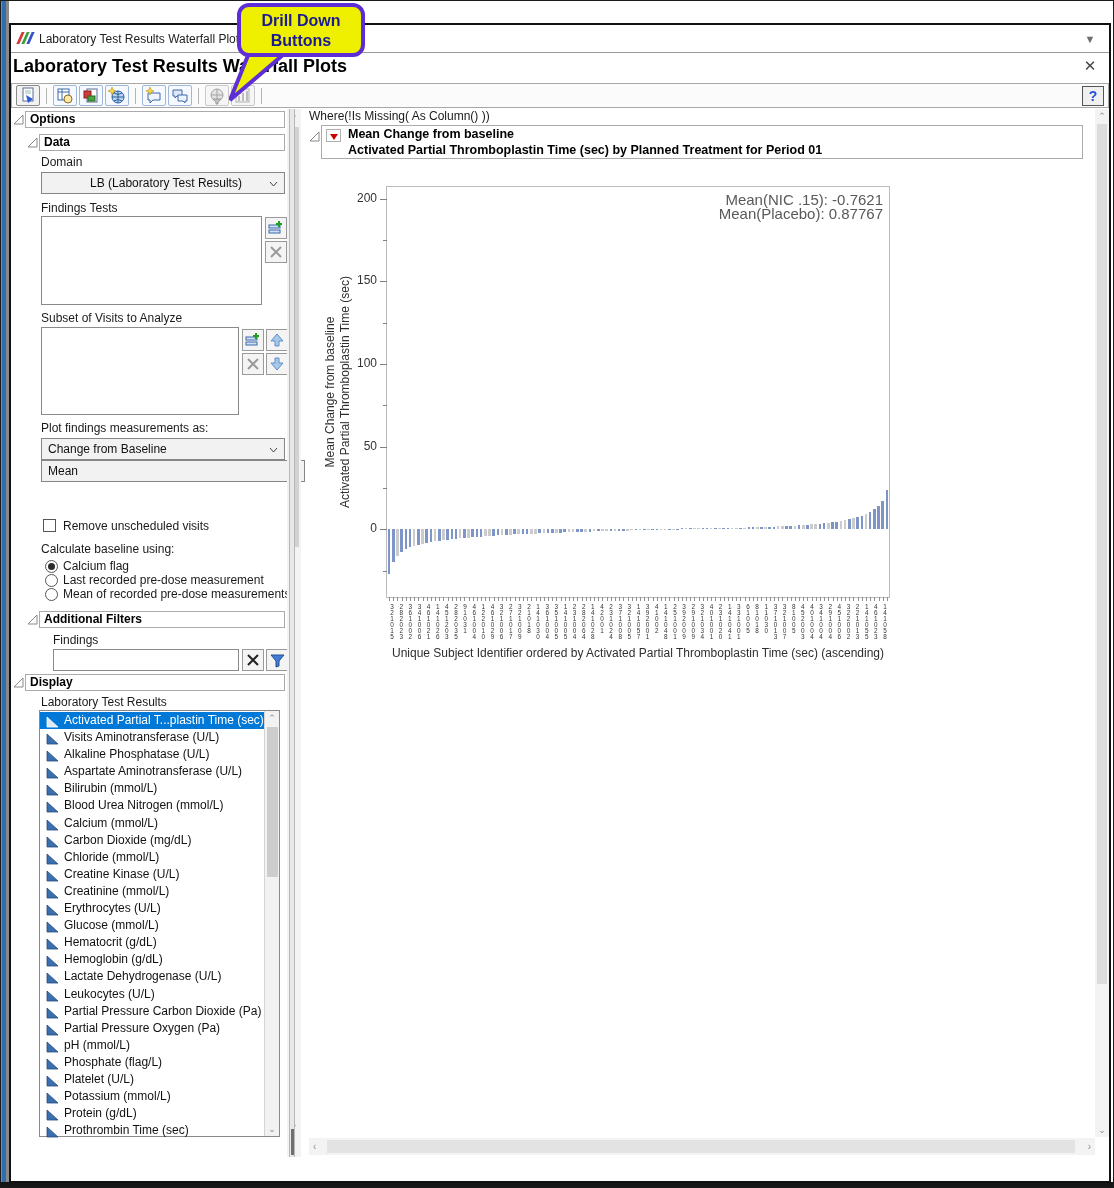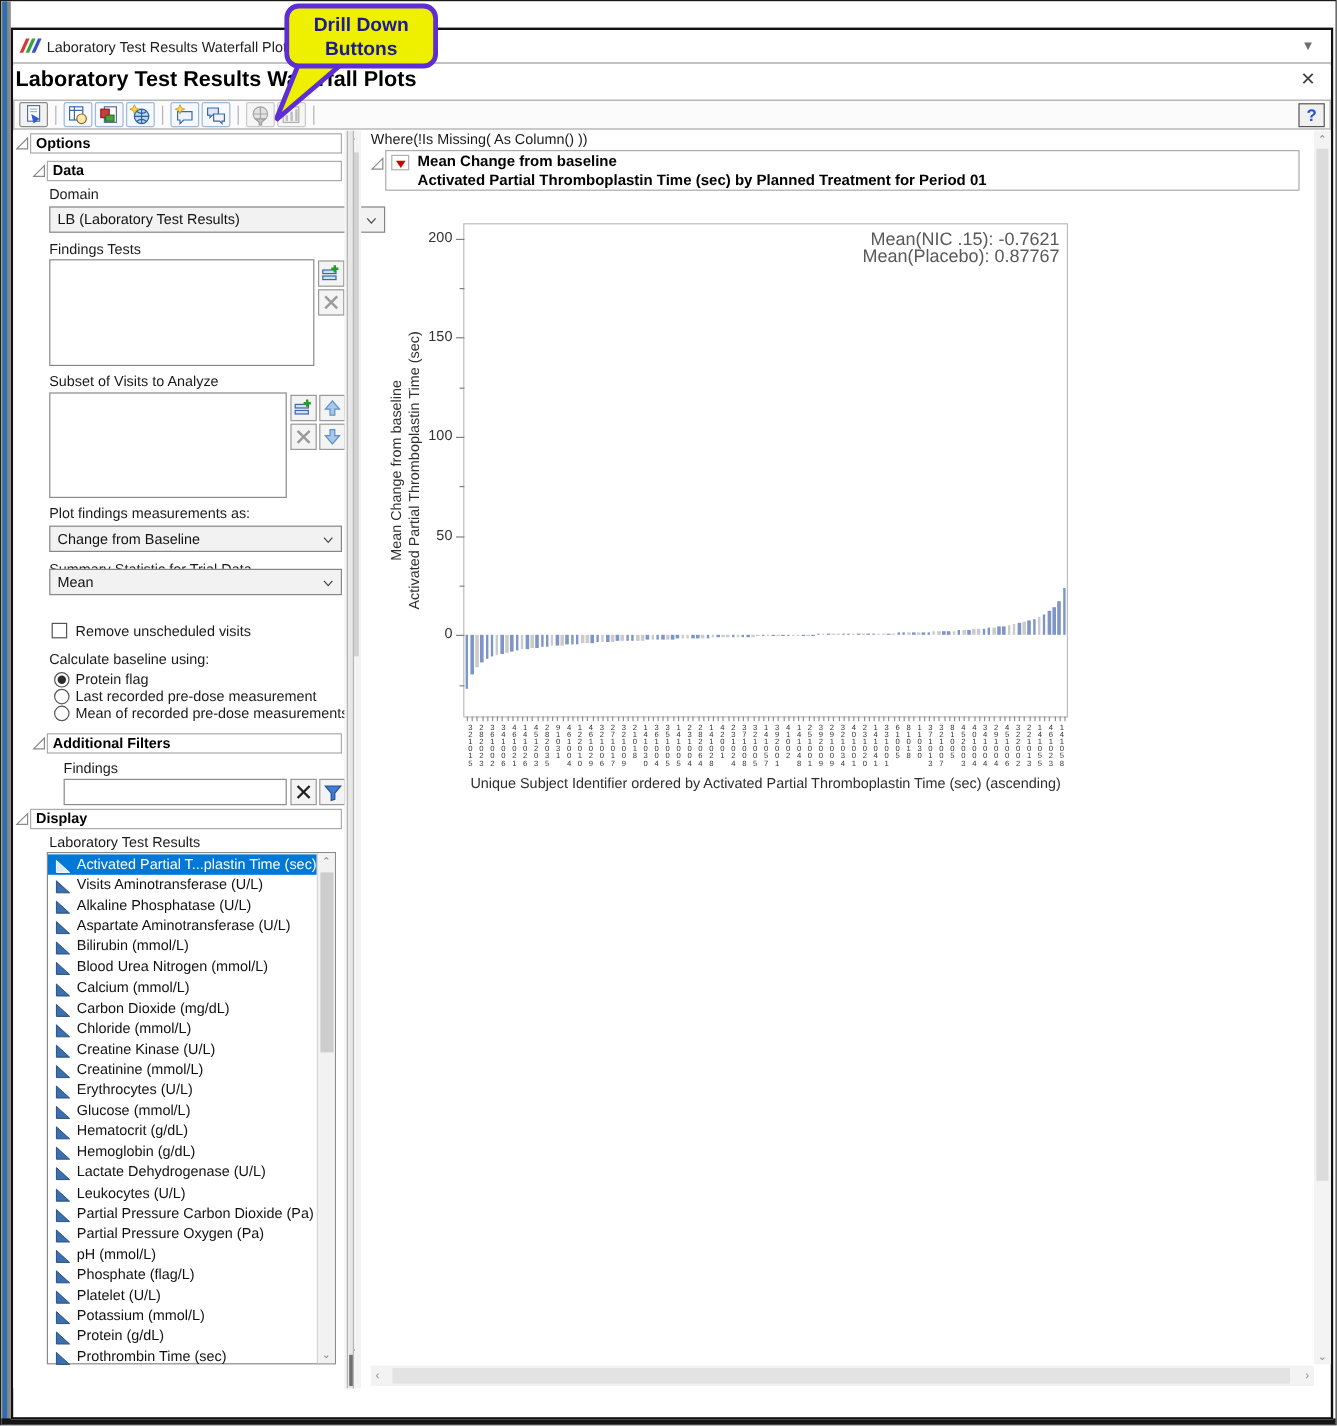--- a/index.html
+++ b/index.html
@@ -179,21 +179,21 @@
       <polygon points="1,10 10,10 10,1" fill="none" stroke="#8a8a8a"></polygon>
     </svg>
   <div class="abs outline-head" style="left:24px;top:110px;width:260px;">Options</div>
 
   <svg class="abs disc" style="left:26px;top:136px;">
       <polygon points="1,10 10,10 10,1" fill="none" stroke="#8a8a8a"></polygon>
     </svg>
   <div class="abs outline-head" style="left:38px;top:133px;width:246px;">Data</div>
 
   <div class="abs lbl" style="left:40px;top:154px;">Domain</div>
-  <div class="abs combo" style="left:40px;top:171px;width:280px;">
+  <div class="abs combo" style="left:40px;top:171px;width:244px;text-align:center;">
     <span>LB (Laboratory Test Results)</span>
     <svg class="car">
         <polyline points="1,1 4.5,5 8,1" fill="none" stroke="#444"></polyline>
       </svg>
   </div>
 
   <div class="abs lbl" style="left:40px;top:200px;">Findings Tests</div>
   <div class="abs listbox" style="left:40px;top:215px;width:221px;height:89px;"></div>
   <span class="sq-btn" style="left:264px;top:216px;">
     <svg width="16" height="16">
@@ -235,33 +235,33 @@
 
   <div class="abs lbl" style="left:40px;top:420px;">Plot findings measurements as:</div>
   <div class="abs combo" style="left:40px;top:437px;width:244px;">
     <span>Change from Baseline</span>
     <svg class="car">
         <polyline points="1,1 4.5,5 8,1" fill="none" stroke="#444"></polyline>
       </svg>
   </div>
 
   <div class="abs lbl" style="left:40px;top:466px;">Summary Statistic for Trial Data</div>
-  <div class="abs combo" style="left:40px;top:473px;width:244px;">
+  <div class="abs combo" style="left:40px;top:459px;width:264px;">
     <span>Mean</span>
     <svg class="car">
         <polyline points="1,1 4.5,5 8,1" fill="none" stroke="#444"></polyline>
       </svg>
   </div>
 
   <span class="checkbox" style="left:42px;top:518px;"></span>
   <div class="abs lbl" style="left:62px;top:518px;">Remove unscheduled visits</div>
 
   <div class="abs lbl" style="left:40px;top:541px;">Calculate baseline using:</div>
   <span class="radio sel" style="left:44px;top:559px;"></span>
-  <div class="abs lbl" style="left:62px;top:558px;">Protein flag</div>
+  <div class="abs lbl" style="left:62px;top:558px;">Calcium flag</div>
   <span class="radio" style="left:44px;top:573px;"></span>
   <div class="abs lbl" style="left:62px;top:572px;">Last recorded pre-dose measurement</div>
   <span class="radio" style="left:44px;top:587px;"></span>
   <div class="abs lbl" style="left:62px;top:586px;">Mean of recorded pre-dose measurements</div>
 
   <svg class="abs disc" style="left:26px;top:613px;">
       <polygon points="1,10 10,10 10,1" fill="none" stroke="#8a8a8a"></polygon>
     </svg>
   <div class="abs outline-head" style="left:38px;top:610px;width:246px;">Additional Filters</div>
 

